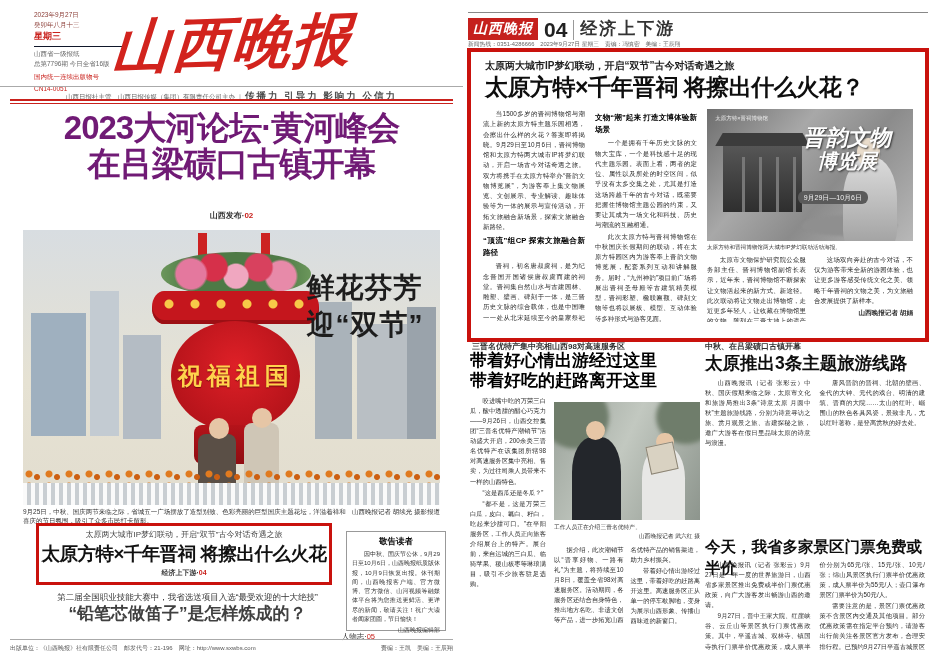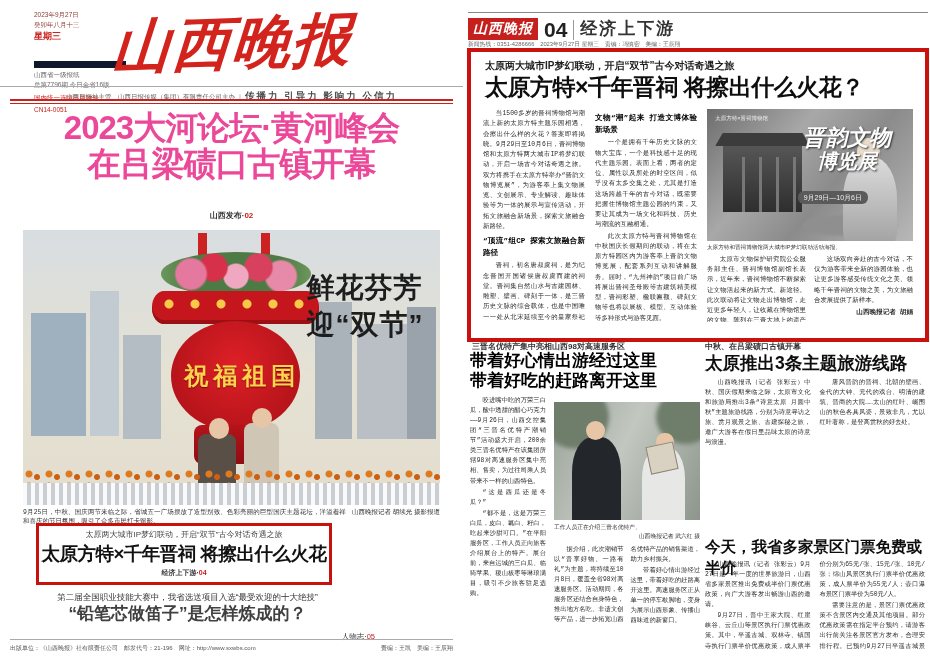--- a/index.html
+++ b/index.html
@@ -1,38 +1,38 @@
 <!DOCTYPE html>
 <html><head>
 <meta charset="utf-8">
 <style>
   html,body{margin:0;padding:0;background:#e9e9e9;}
   .paper{position:relative;width:930px;height:660px;background:#fff;overflow:hidden;
          font-family:"Liberation Sans",sans-serif;color:#222;}
   .abs{position:absolute;}
-  .jus{text-align:justify;font-family:Liberation Mono, monospace;}
+  .jus{text-align:justify;}
   .red{color:#c9211c;}
   .ind p{text-indent:2em;margin:0 0 1px 0;}
   
   .dateline{left:34px;top:10px;width:92px;font-size:6.5px;line-height:1.5;color:#8a3b34;}
-  .dateline .wd{font-size:9px;font-weight:bold;color:#c9211c;border-bottom:7px solid #0f172a;
-                padding-bottom:18px;margin-bottom:2px;}
+  .dateline .wd{font-size:9px;font-weight:bold;color:#c9211c;border-bottom:1px solid #0f172a;
+                padding-bottom:3px;margin-bottom:2px;}
   .dateline .gray{color:#666;}
   .dateline .pub{color:#c9211c;margin-top:3px;}
   .masthead{left:100px;top:14px;width:265px;text-align:center;
             font-family:"DejaVu Serif",serif;font-style:italic;font-weight:bold;
             font-size:58px;color:#d2231d;transform:rotate(-2deg) skewX(-6deg);
             letter-spacing:2px;line-height:1;}
   .orgline{left:0;top:86px;width:463px;text-align:center;font-size:6.5px;color:#666;
            border-top:1px solid #aaa;padding-top:3px;}
   .orgline b{font-size:9.5px;color:#4a4a4a;letter-spacing:2px;font-weight:bold;}
   .redrule{left:10px;top:99px;width:443px;border-top:2.5px solid #c9211c;
            border-bottom:1px solid #c9211c;height:2px;}
   .lead-h{left:0;top:110px;width:463px;text-align:center;font-weight:900;
-          font-size:33px;line-height:1.1;color:#ec4899;letter-spacing:-1px;}
+          font-size:33px;line-height:1.1;color:#701a75;letter-spacing:-1px;}
   .lead-deck{left:0;top:188px;width:463px;text-align:center;font-size:12.5px;
              font-weight:bold;color:#222;}
   .lead-sec{left:0;top:210px;width:463px;text-align:center;font-size:8px;
             font-weight:bold;color:#333;}
   
   .photo{left:23px;top:230px;width:417px;height:275px;overflow:hidden;
          background:linear-gradient(#d8dde1 0%,#e6e2d3 55%,#e2ddcf 100%);}
   .bld{position:absolute;background:#b4bcc4;}
   .basket-flowers{position:absolute;left:33%;top:8%;width:36%;height:16%;border-radius:50%;
       background:
@@ -44,21 +44,21 @@
         radial-gradient(circle at 50% 50%,#4e7a46 60%,#6f9a5e 100%);}
   .candle{position:absolute;width:2.2%;height:9%;background:#c22;top:1%;}
   .basket-rim{position:absolute;left:31%;top:22%;width:40%;height:12%;
       background:#c5161d;border-radius:12px/16px;
       box-shadow:inset 0 -4px 0 #9c0f14;}
   .rim-dots{position:absolute;inset:20% 6% 20% 6%;
       background-image:radial-gradient(circle at 7px 7px,#f7c948 4px,transparent 5px);
       background-size:26px 14px;background-repeat:repeat-x;}
   .basket-body{position:absolute;left:35.5%;top:33%;width:31%;height:40%;
       background:radial-gradient(ellipse at 50% 40%,#de2027 0%,#b5131a 75%,#8f0d12 100%);
-      border-radius:50%;display:flex;align-items:center;justify-content:flex-end;}
+      border-radius:50%;display:flex;align-items:center;justify-content:center;}
   .basket-txt{color:#ffd34d;font-weight:bold;font-size:24px;letter-spacing:5px;
       text-shadow:0 1px 1px #7c0a0e;}
   .basket-foot{position:absolute;left:41%;top:71%;width:20%;height:14%;
       background:linear-gradient(#b5131a,#8f0d12);border-radius:8px;}
   .person{position:absolute;border-radius:8px 8px 0 0;}
   .head{position:absolute;border-radius:50%;background:#e6c6a6;}
   .fence{position:absolute;left:0;bottom:0;width:100%;height:8%;
       background:repeating-linear-gradient(90deg,#fafafa 0 4px,#c9ced2 4px 8px);}
   .marigold{position:absolute;left:0;bottom:7%;width:100%;height:6%;
       background-image:radial-gradient(circle at 6px 5px,#e07a1f 3px,transparent 4px),
@@ -220,20 +220,25 @@
   </div>
 
   <div class="abs redbox">
     <div class="k">太原两大城市IP梦幻联动，开启“双节”古今对话奇遇之旅</div>
     <div class="h">太原方特×千年晋祠 将擦出什么火花</div>
     <div class="s">
       <span>经济上下游·</span><span class="red">04</span>
     </div>
   </div>
 
+  <div class="abs notice">
+    <div class="t">敬告读者</div>
+    <div class="b jus">因中秋、国庆节公休，9月29日至10月6日，山西晚报纸质版休报，10月9日恢复出报。休刊期间，山西晚报客户端、官方微博、官方微信、山河视频等融媒体平台将为您推送更鲜活、更详尽的新闻，敬请关注！祝广大读者阖家团圆，节日愉快！</div>
+    <div class="sg">山西晚报编辑部</div>
+  </div>
 
   <div class="abs teaser2-k">第二届全国职业技能大赛中，我省选送项目入选“最受欢迎的十大绝技”</div>
   <div class="abs teaser2-h">“铅笔芯做笛子”是怎样炼成的？</div>
   <div class="abs teaser2-s">
     <span>人物志·</span><span class="red">05</span>
   </div>
 
   <div class="abs lfooter">
     <span>出版单位：《山西晚报》社有限责任公司　邮发代号：21-196　网址：http://www.sxwbs.com</span>
     <span>责编：王凯　美编：王辰翔</span>

